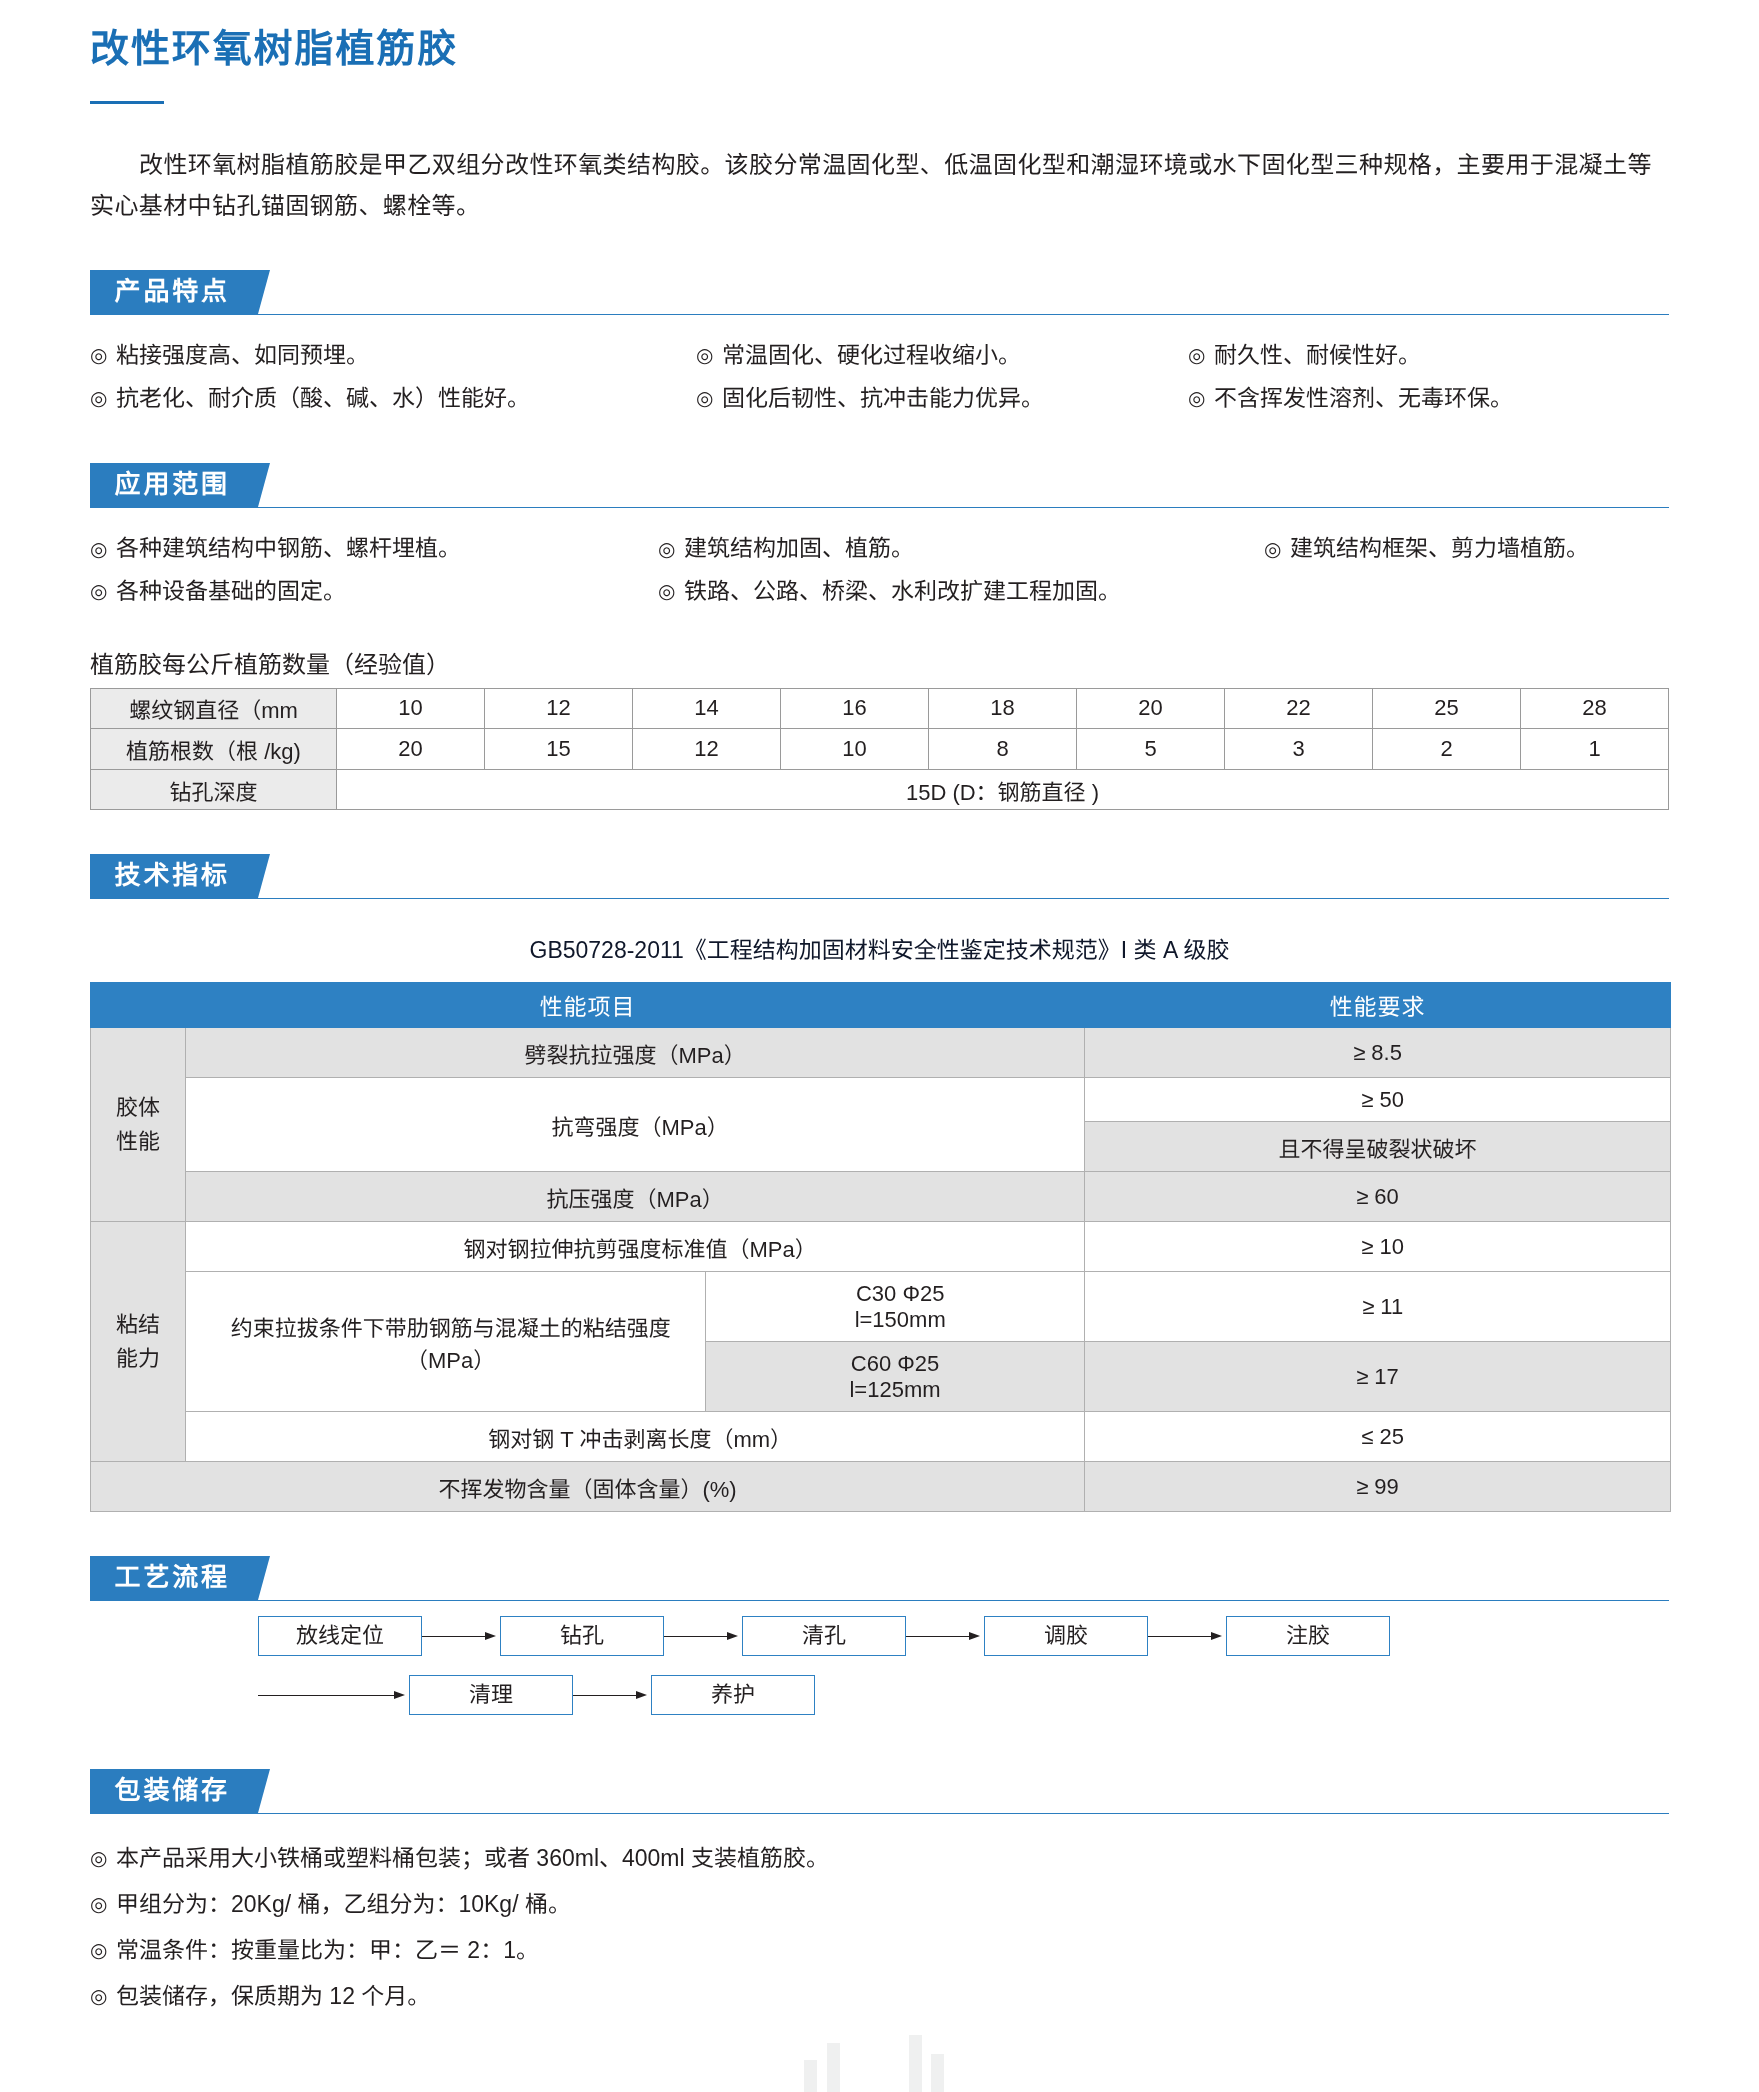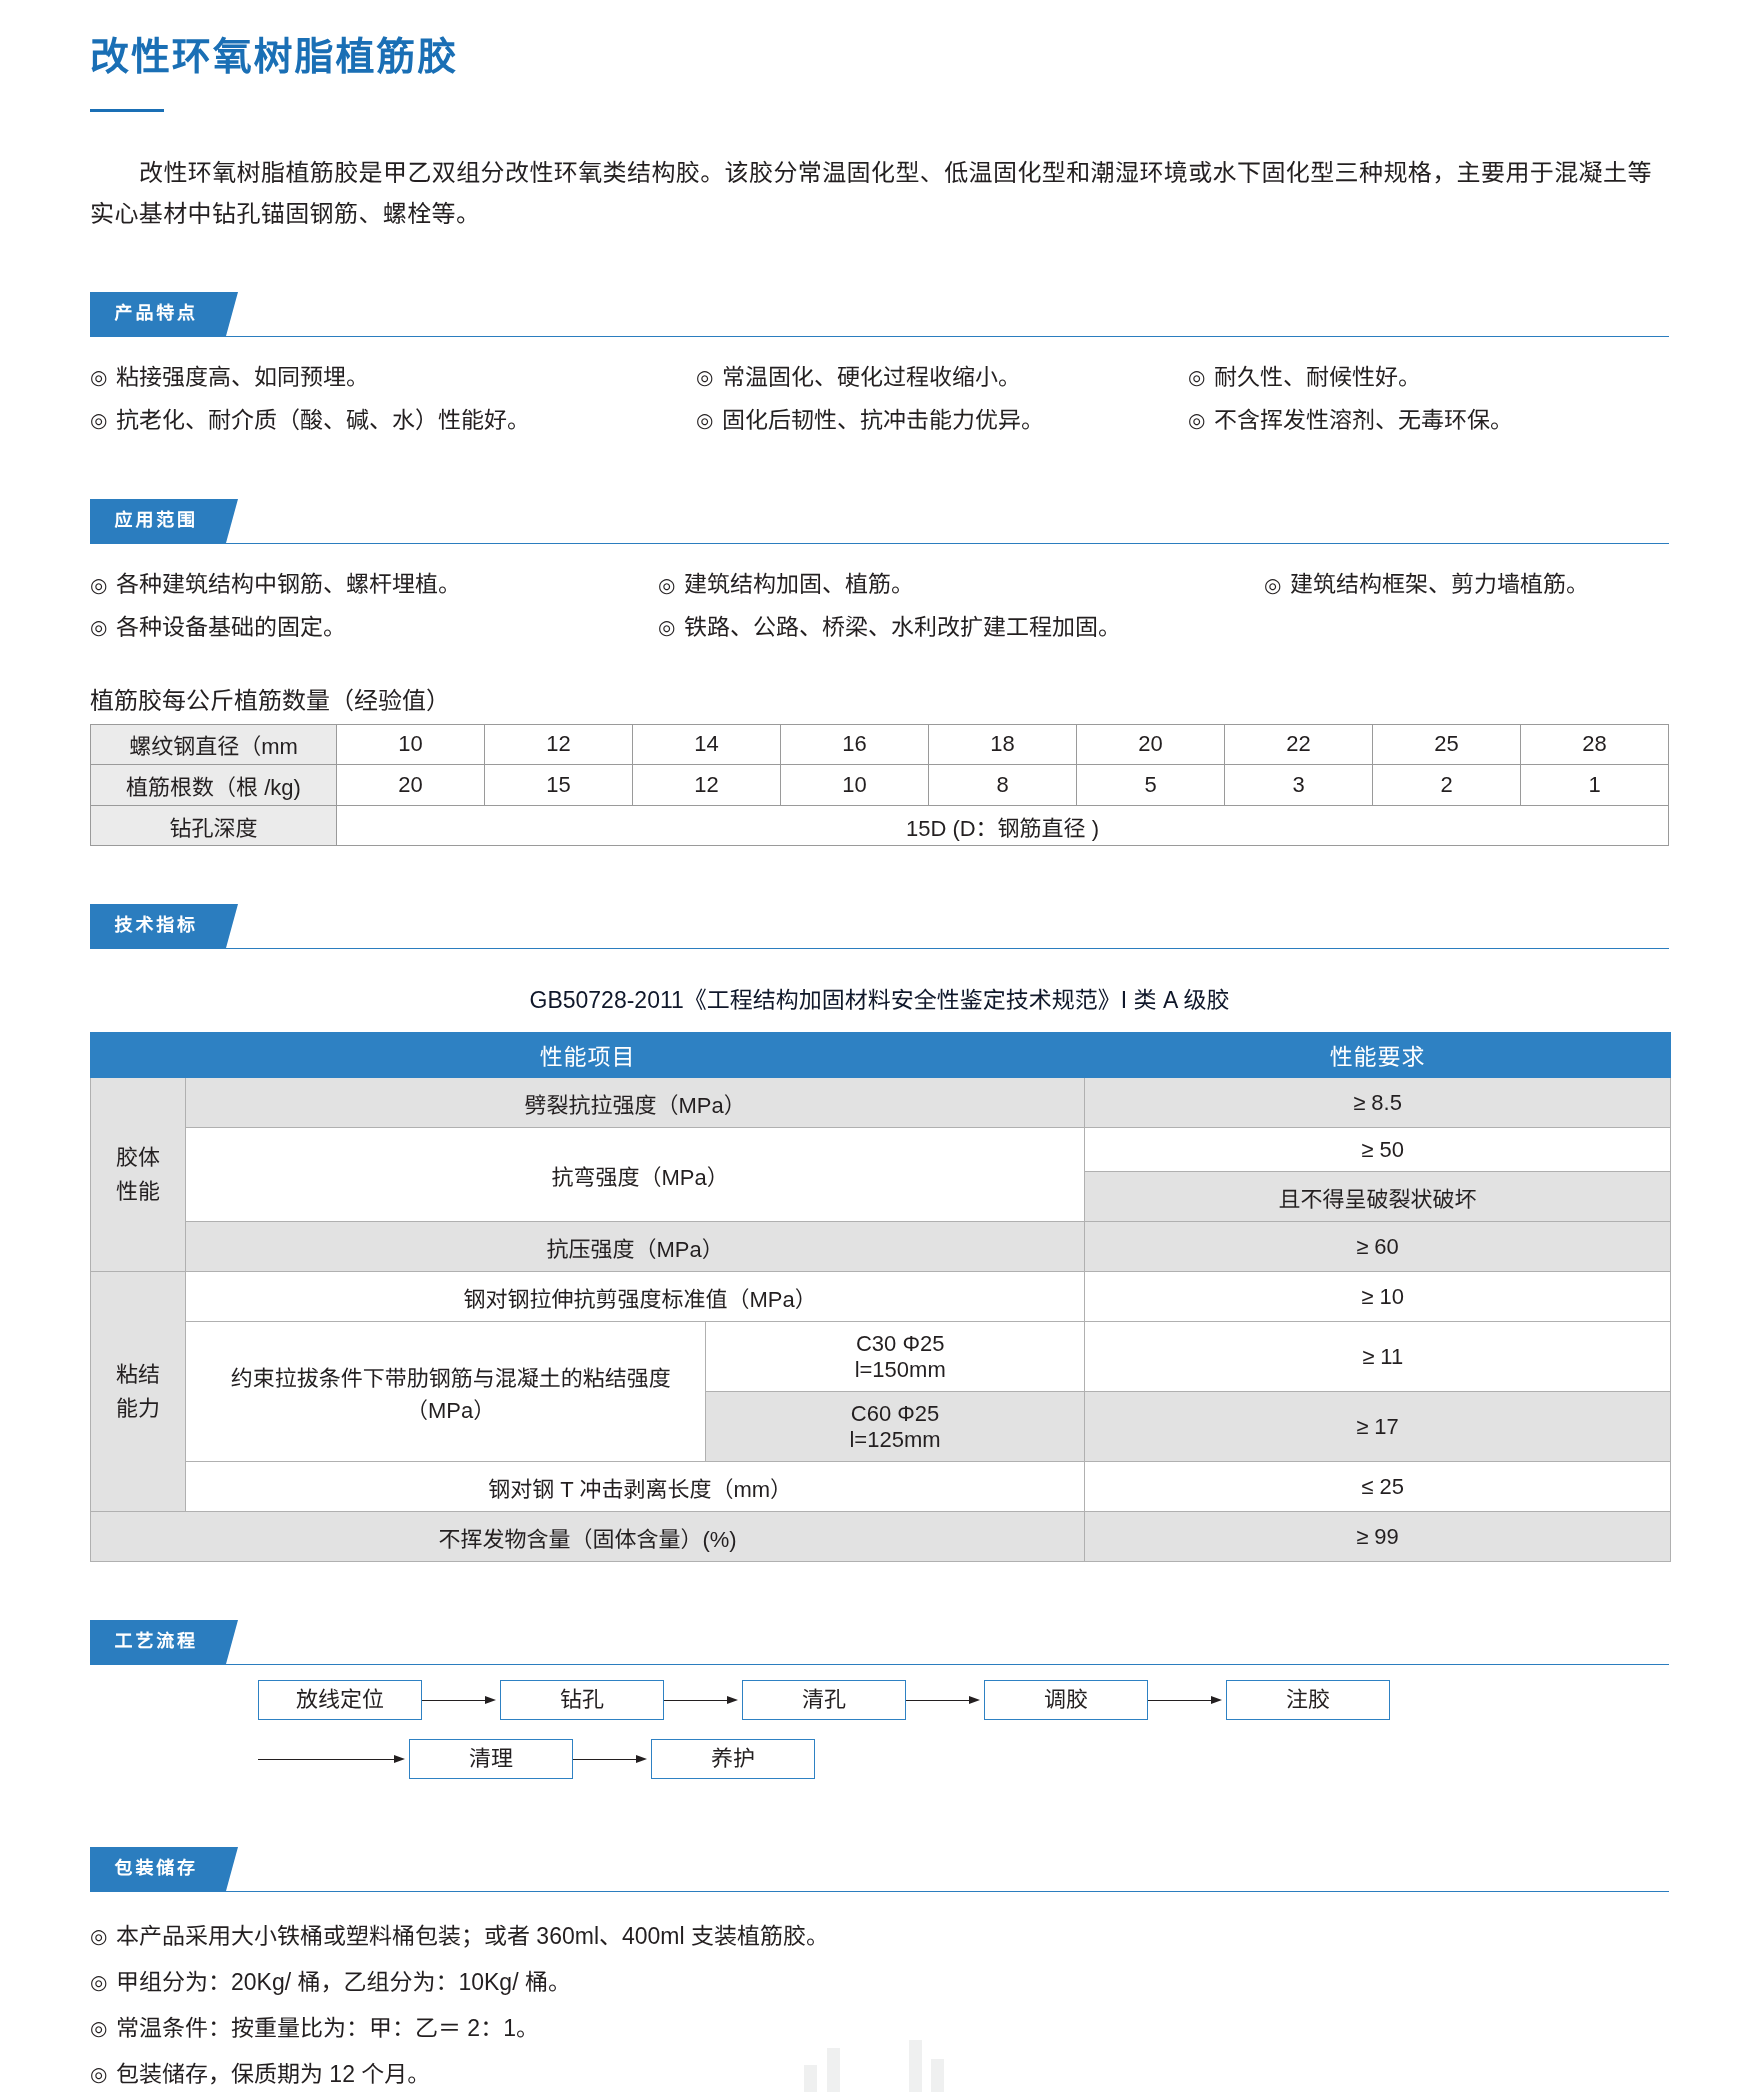--- a/index.html
+++ b/index.html
@@ -21,21 +21,21 @@
     padding: 0 90px;
     position: relative;
   }
 
   
   .doc-title {
     font-size: 39px;
     font-weight: bold;
     color: #1a6fb5;
     letter-spacing: 1.9px;
-    padding-top: 25px;
+    padding-top: 17px;
     margin: 0;
   }
   .title-rule {
     width: 74px;
     height: 2.8px;
     background: #1a6fb5;
     margin-top: 28px;
     margin-bottom: 0;
   }
 
@@ -52,28 +52,27 @@
 
   
   .section {
     margin-top: 44px;
   }
   .sec-tag {
     display: inline-block;
     position: relative;
     background: #2b7dbf;
     color: #ffffff;
-    font-size: 18px;
+    font-size: 26px;
     font-weight: bold;
     letter-spacing: 2.8px;
     padding: 7.6px 28px 8.5px 24.6px;
     height: 44px;
     line-height: 27.4px;
     vertical-align: top;
-    margin-top: 14px;
   }
   .sec-tag::after {
     content: "";
     position: absolute;
     right: -12.3px;
     top: 0;
     width: 0;
     height: 0;
     border-top: 44px solid #2b7dbf;
     border-right: 12.3px solid transparent;

